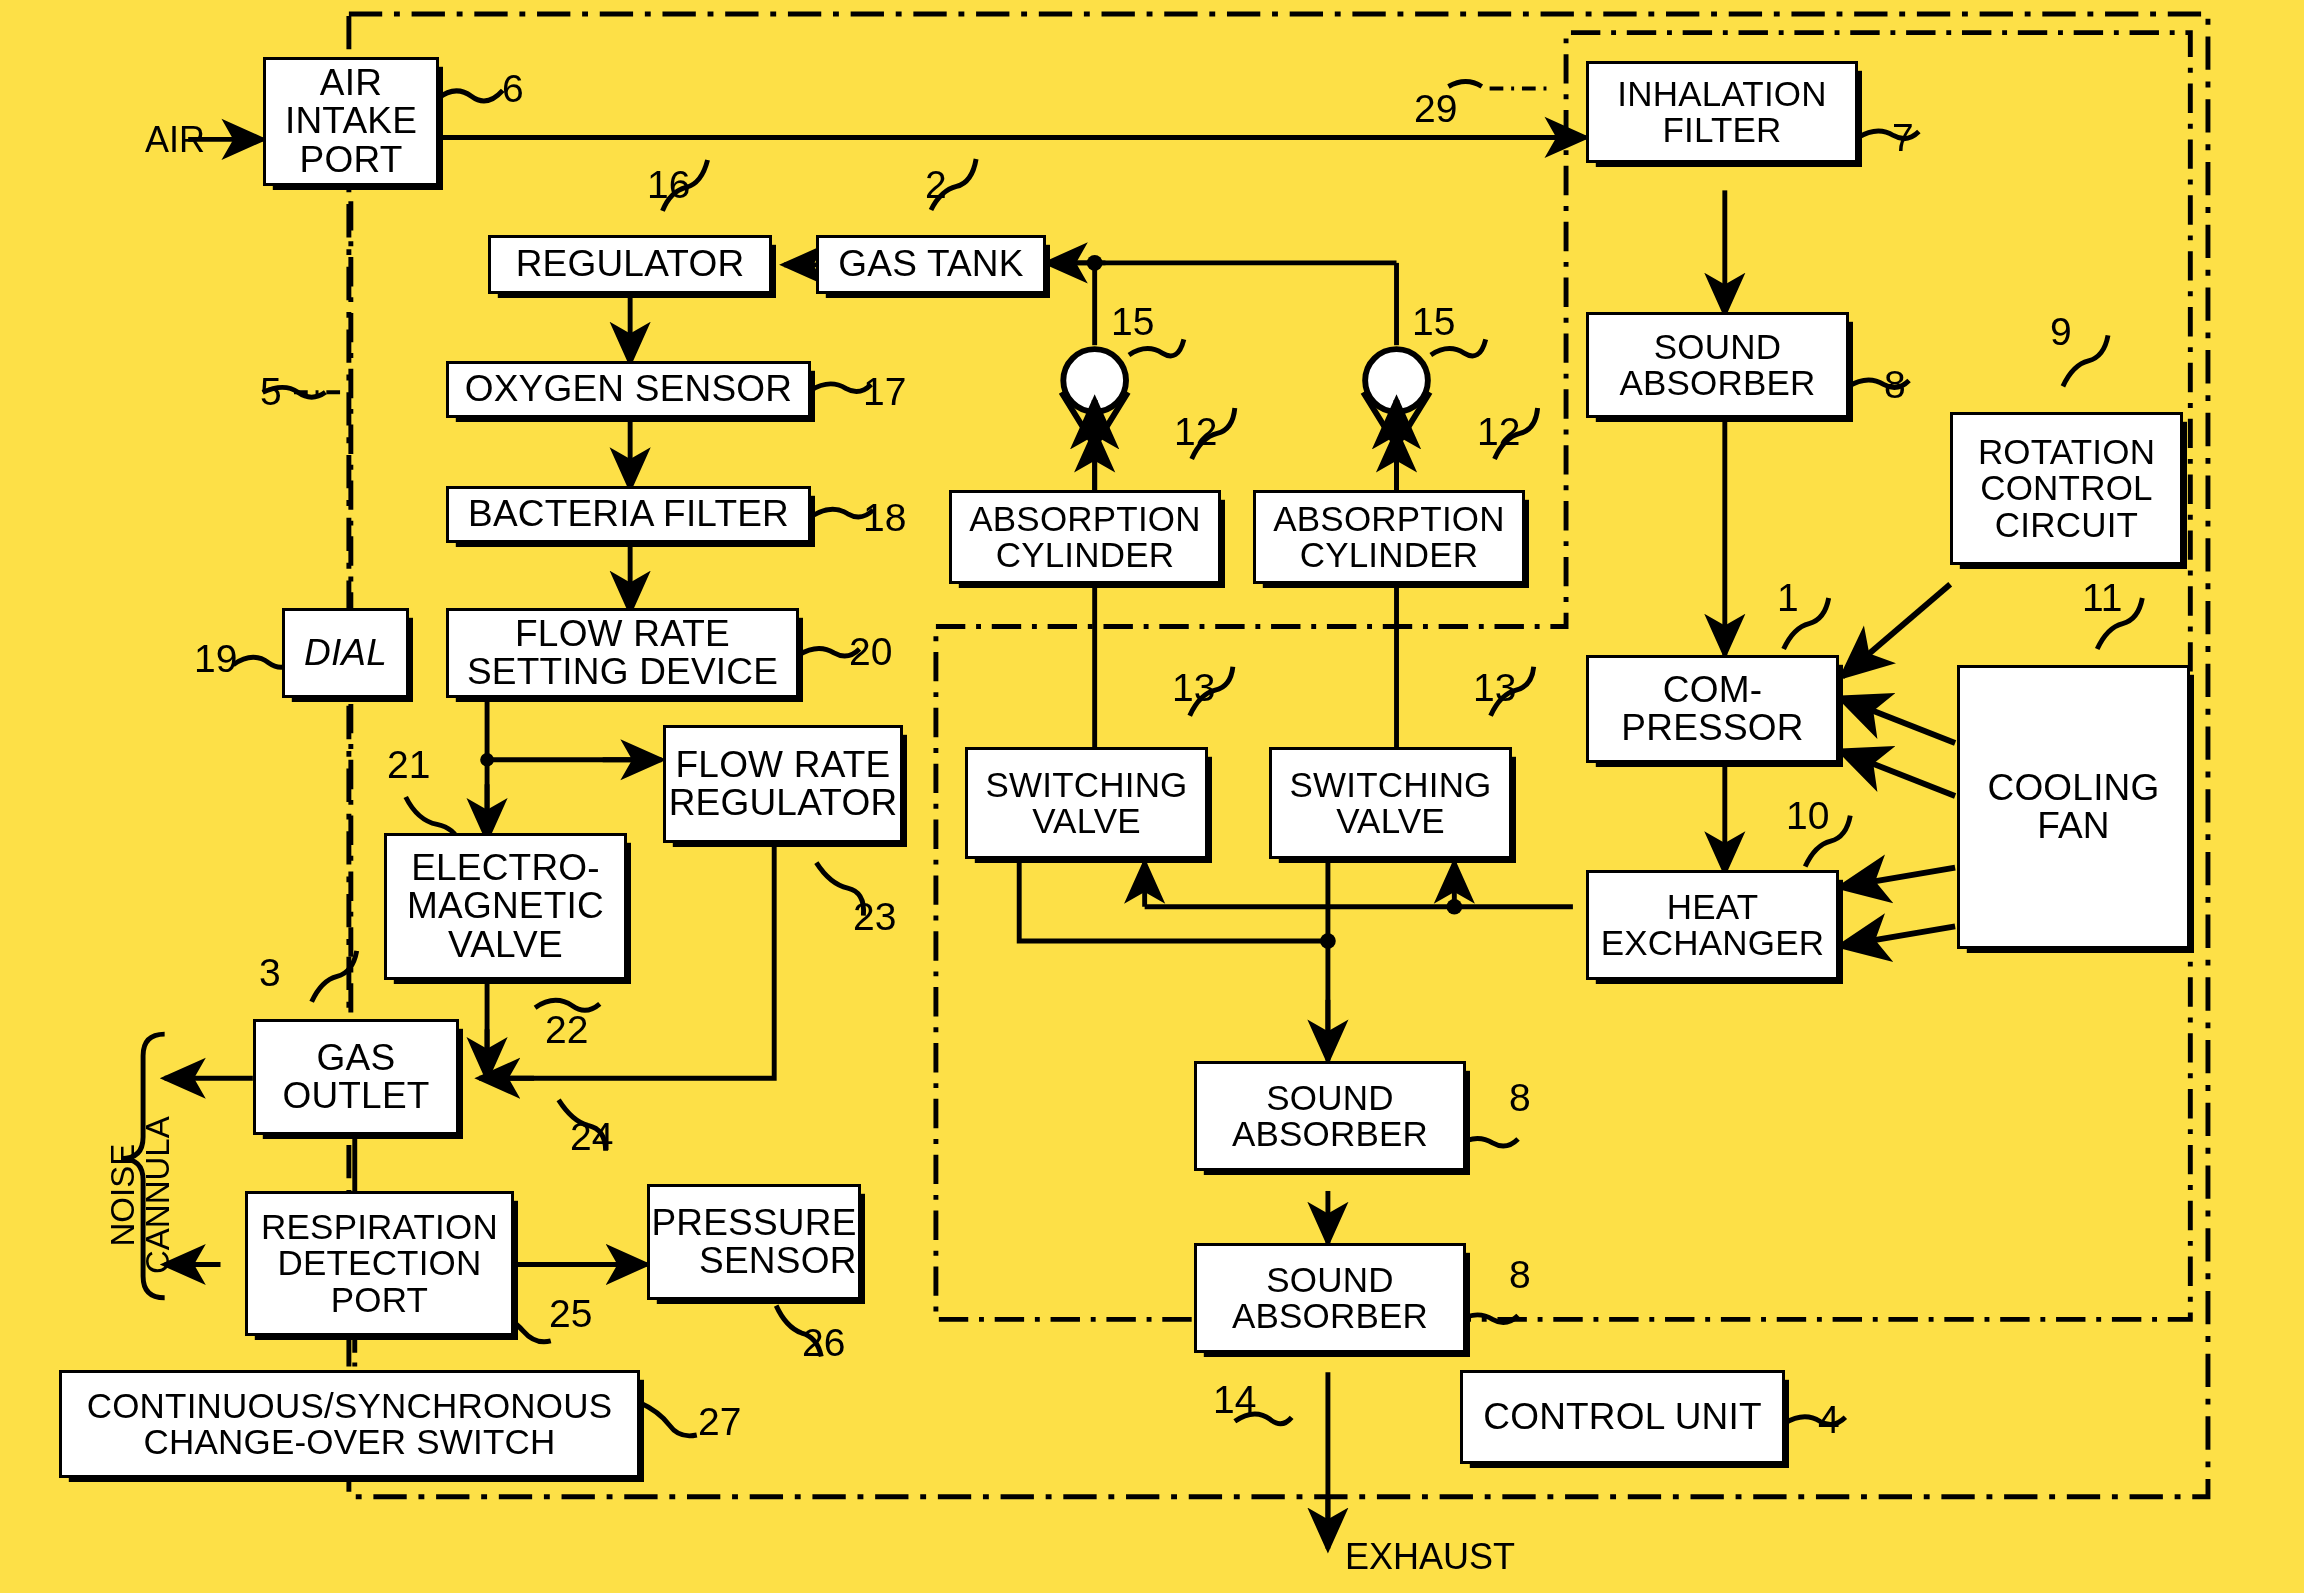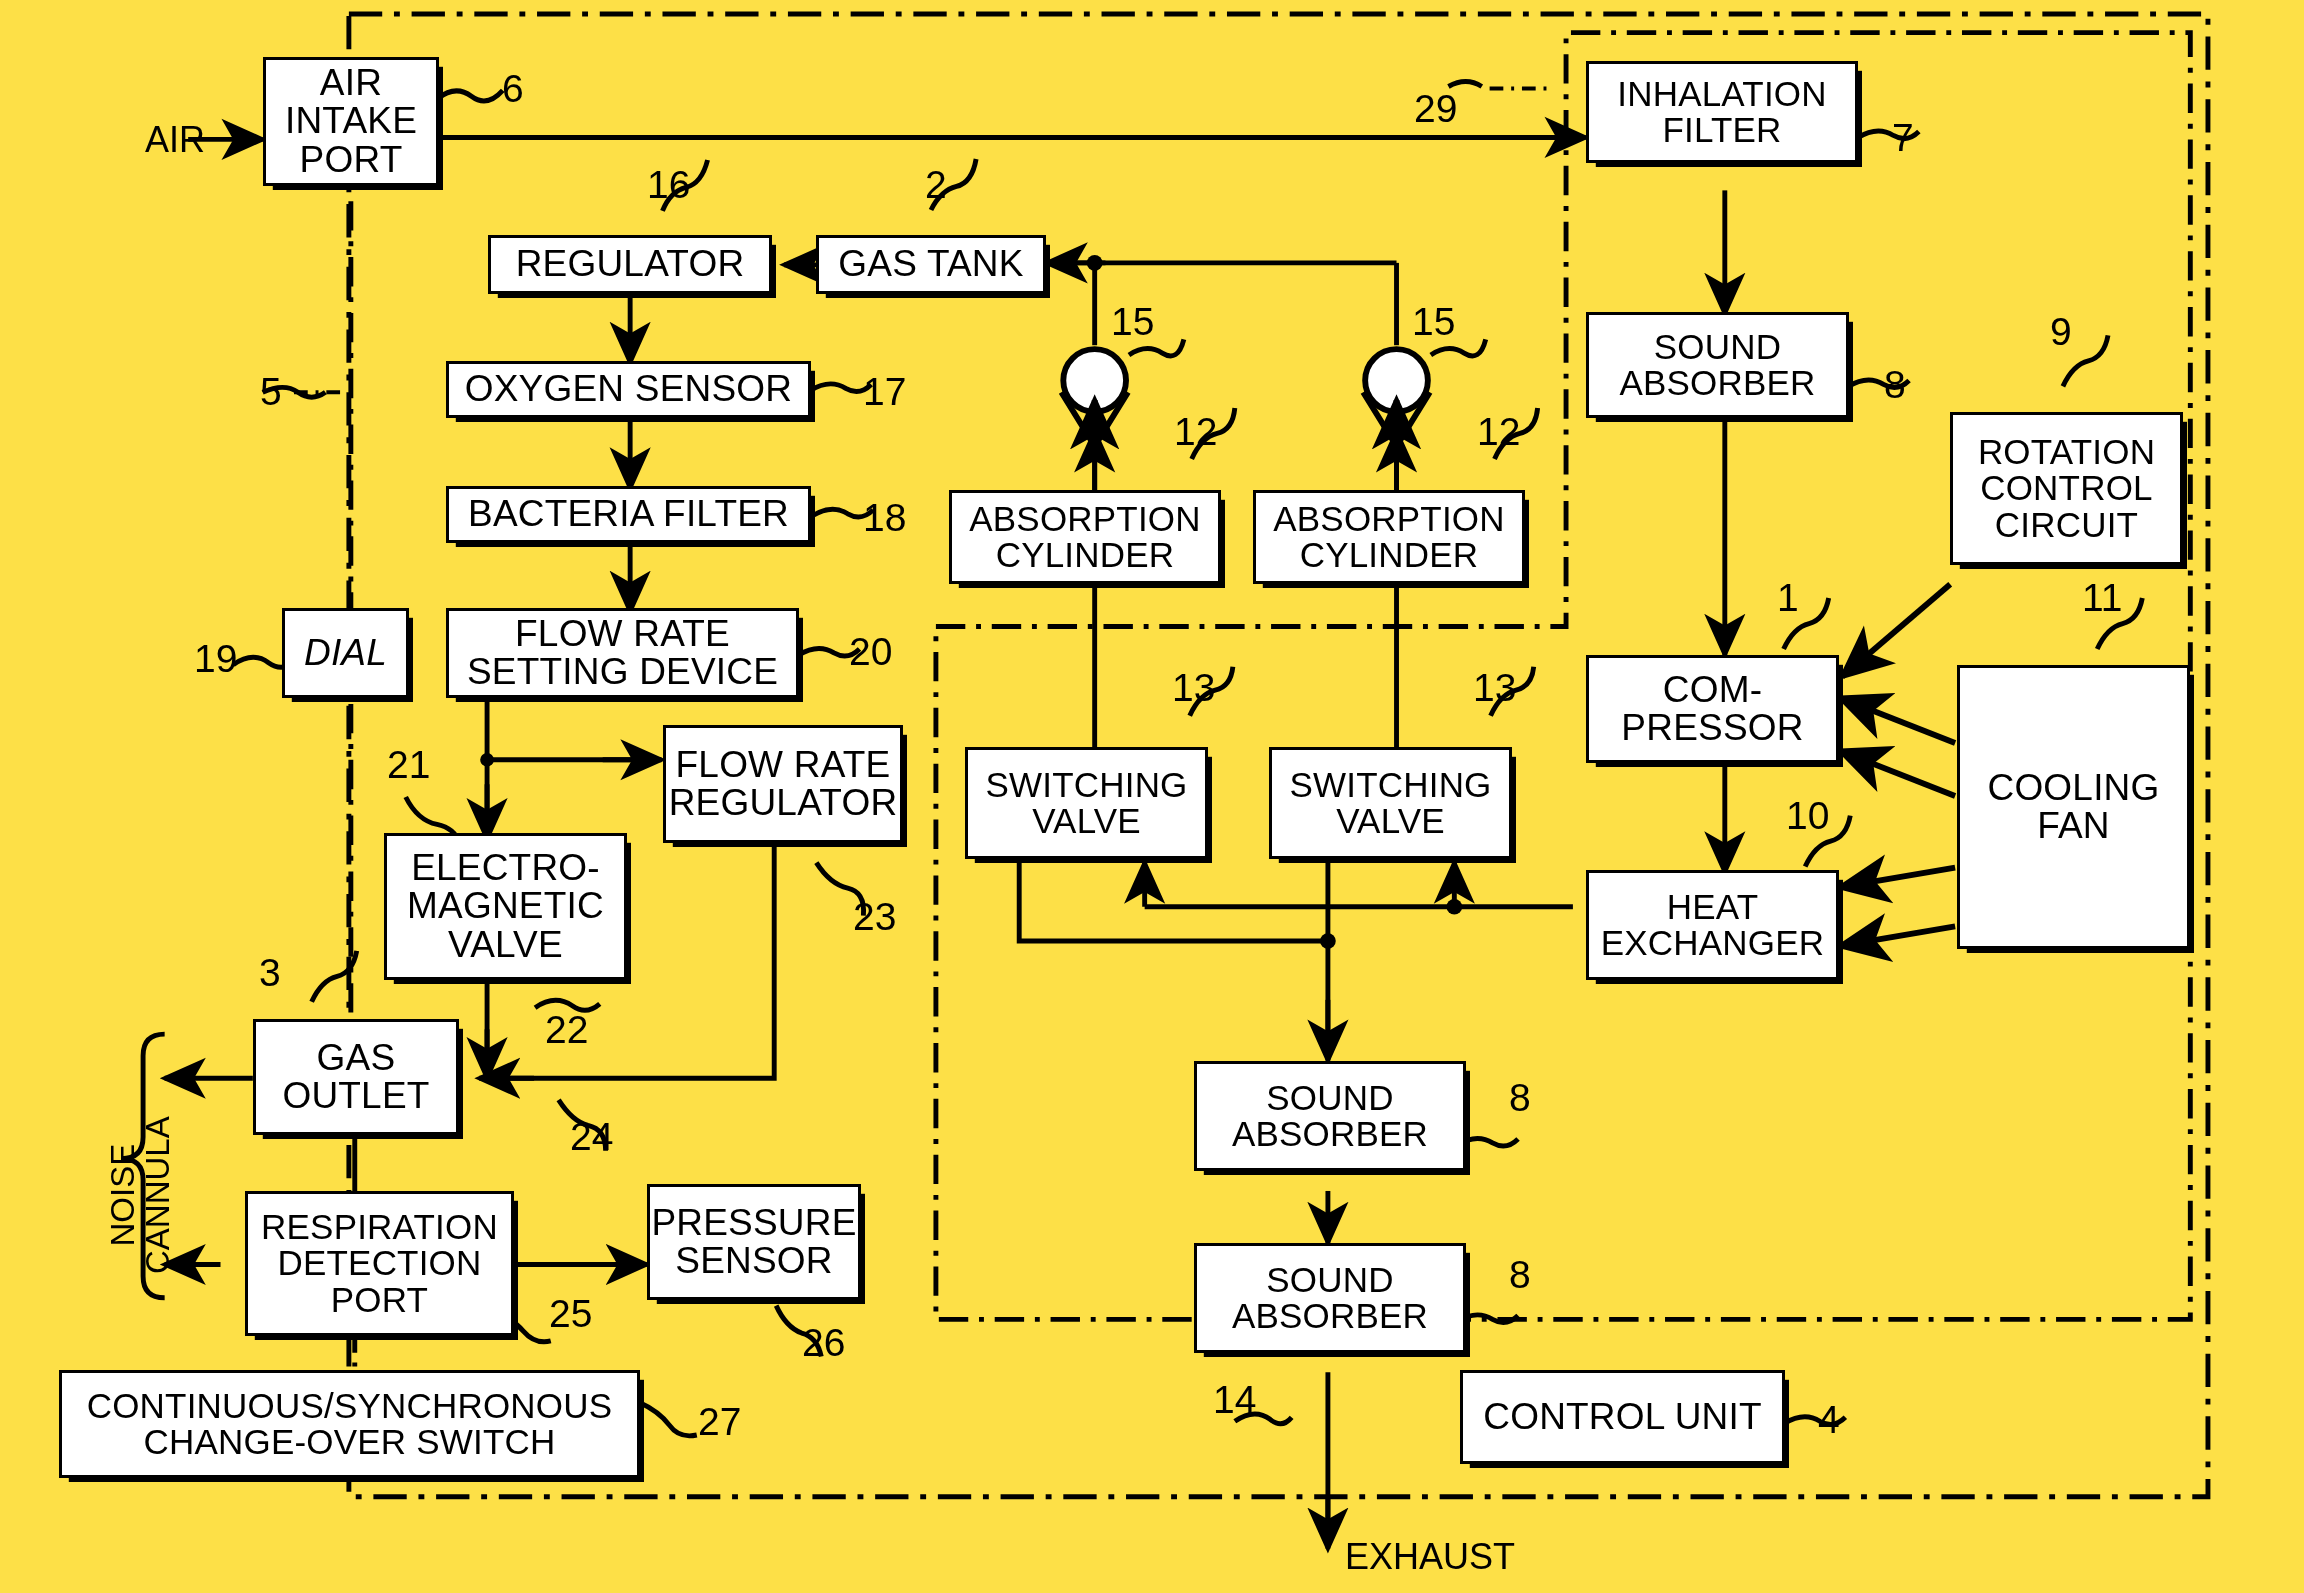--- a/index.html
+++ b/index.html
@@ -216,21 +216,21 @@
   </div>
 
   <div class="blk f38" style="left:253px;top:1019px;width:206px;height:116px;">
     <span>GAS<br>OUTLET</span>
   </div>
 
   <div class="blk f36" style="left:221px;top:1191px;width:269px;height:145px;margin-left:24px;">
     <span>RESPIRATION<br>DETECTION<br>PORT</span>
   </div>
 
-  <div class="blk f38" style="left:647px;top:1184px;width:214px;height:116px;">
+  <div class="blk f38" style="left:647px;top:1184px;width:214px;height:116px;text-align:right;">
     <span>PRESSURE<br>SENSOR</span>
   </div>
 
   <div class="blk f36" style="left:59px;top:1370px;width:581px;height:108px;">
     <span>CONTINUOUS/SYNCHRONOUS<br>CHANGE-OVER SWITCH</span>
   </div>
 
   <div class="blk f36" style="left:949px;top:490px;width:272px;height:94px;">
     <span>ABSORPTION<br>CYLINDER</span>
   </div>

